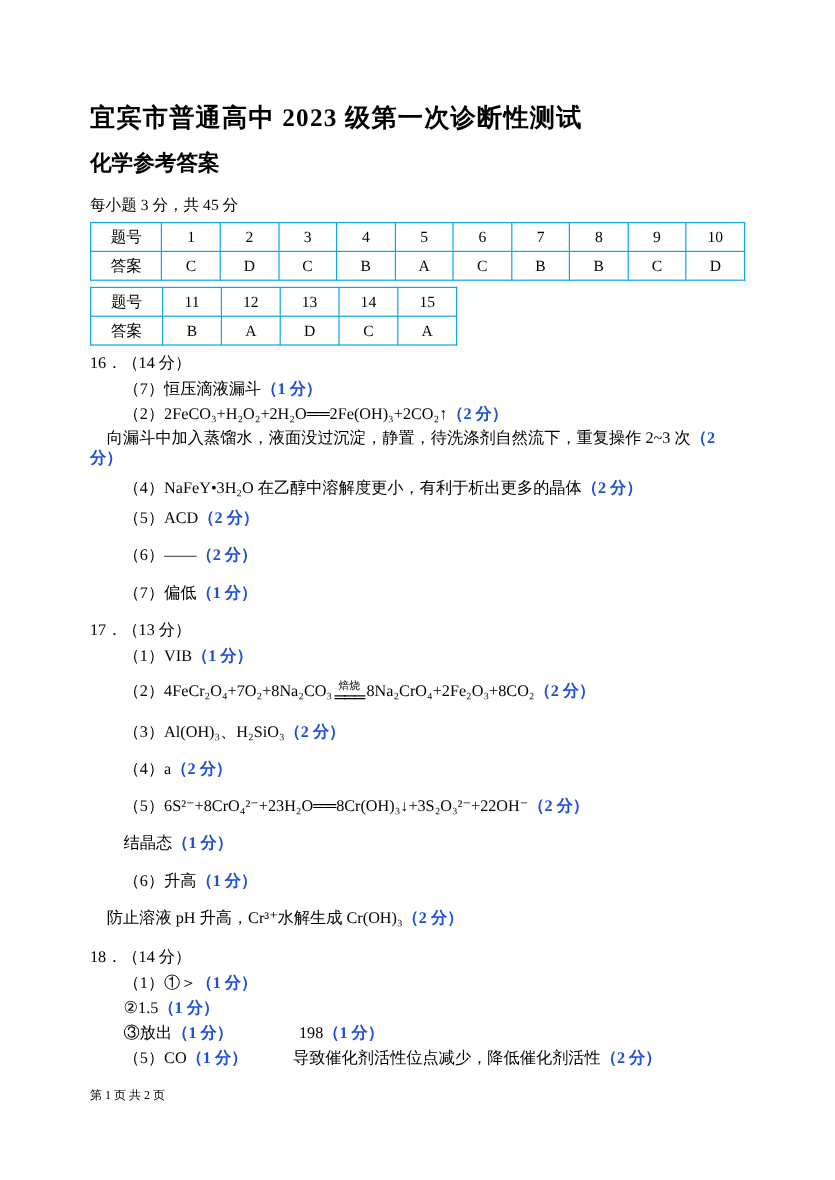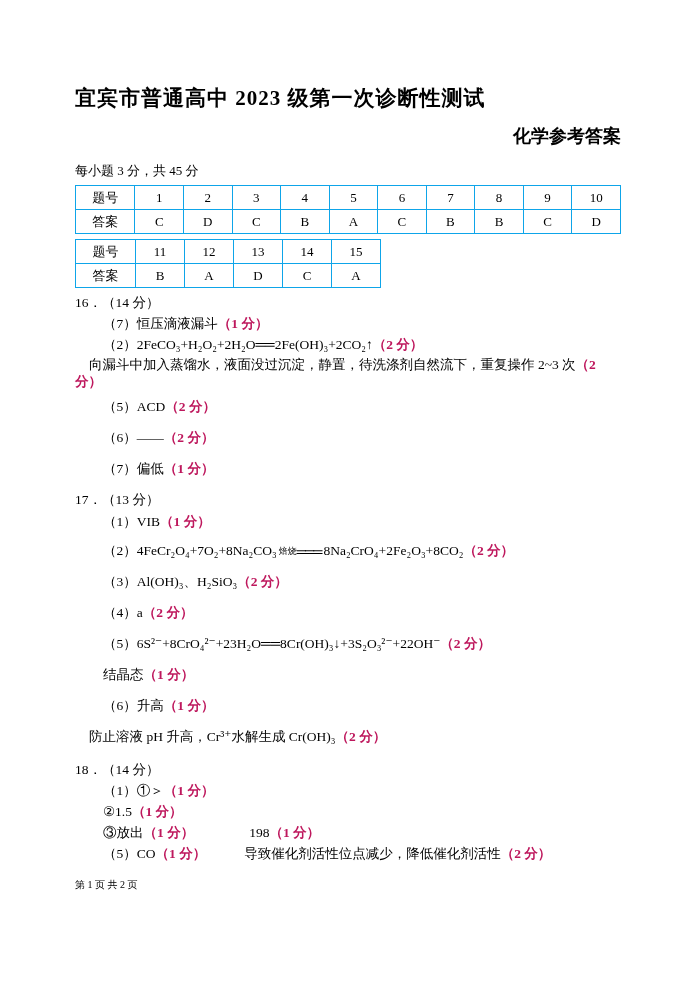--- a/index.html
+++ b/index.html
@@ -4,41 +4,41 @@
 <style>
   * { margin:0; padding:0; box-sizing:border-box; }
   html, body { background:#ffffff; }
   body {
     width:696px; height:983px;
     font-family:"Liberation Serif","DejaVu Serif",serif;
     color:#000; overflow:hidden;
   }
   .doc { padding:84px 75px 0 75px; }
   .title { font-size:21px; font-weight:bold; letter-spacing:1px; }
-  .subtitle { text-align:right; font-size:18px; font-weight:bold; margin-top:12px; }
+  .subtitle { text-align:left; font-size:18px; font-weight:bold; margin-top:12px; }
   .note { font-size:13px; margin-top:14px; }
 
   table.anstable { border-collapse:collapse; margin-top:5px; table-layout:fixed; }
   .anstable td { border:1px solid #0ea5e9; height:24px; text-align:center; font-size:13px; padding:0; }
   .anstable td.hcell { width:60px; }
   .anstable td.c { width:49px; }
   .anstable2 { margin-top:-1px; }
 
   .body { font-size:13.5px; line-height:17px; }
   .line { margin-top:5px; }
   .ind  { text-indent:28px; }       
   .ind14{ text-indent:14px; }       
   .head { text-indent:0; }
   .mt3{margin-top:3px}.mt4{margin-top:4px}.mt5{margin-top:5px}.mt6{margin-top:6px}
   .mt8{margin-top:8px}.mt10{margin-top:14px}.mt12{margin-top:12px}
   .mt14{margin-top:14px}.mt16{margin-top:16px}
 
-  .score { color:#be185d; font-weight:bold; }
+  .score { color:#1d4ed8; font-weight:bold; }
 
-  .overeq { display:inline-flex; flex-direction:row; align-items:center;
+  .overeq { display:inline-flex; flex-direction:column; align-items:center;
             vertical-align:middle; line-height:1; margin:0 2px; text-indent:0;justify-content:flex-end; }
   .overeq-top { font-size:9px; line-height:1; }
   .overeq-bot { font-size:13px; line-height:0.8; letter-spacing:-1px; }
 
   .gap1 { display:inline-block; width:55px; }
   .gap2 { display:inline-block; width:38px; }
 
   .footer { font-size:10px; margin-top:16px; }
 </style>
 </head>
@@ -101,20 +101,21 @@
     </tr>
   </tbody>
     </table>
 
   <div class="body">
 
     <div class="line head mt6"><span>16．（14 分）</span></div>
     <div class="line ind mt4"><span>（7）恒压滴液漏斗</span><span class="score">（1 分）</span></div>
     <div class="line ind mt4"><span>（2）2FeCO₃+H₂O₂+2H₂O══2Fe(OH)₃+2CO₂↑</span><span class="score">（2 分）</span></div>
     <div class="line ind14 mt3"><span>向漏斗中加入蒸馏水，液面没过沉淀，静置，待洗涤剂自然流下，重复操作 2~3 次</span><span class="score">（2 分）</span></div>
+    <div class="line ind mt8"><span>（4）NaFeY•3H₂O 在乙醇中溶解度更小，有利于析出更多的晶体</span><span class="score">（2 分）</span></div>
     <div class="line ind mt8"><span>（5）ACD</span><span class="score">（2 分）</span></div>
     <div class="line ind mt14"><span>（6）——</span><span class="score">（2 分）</span></div>
     <div class="line ind mt14"><span>（7）偏低</span><span class="score">（1 分）</span></div>
 
     <div class="line head mt10"><span>17．（13 分）</span></div>
     <div class="line ind mt5"><span>（1）VIB</span><span class="score">（1 分）</span></div>
     <div class="line ind mt12"><span>（2）4FeCr₂O₄+7O₂+8Na₂CO₃</span><span class="overeq">
           <span class="overeq-top">焙烧</span>
           <span class="overeq-bot">═══</span>
         </span><span>8Na₂CrO₄+2Fe₂O₃+8CO₂</span><span class="score">（2 分）</span></div>

